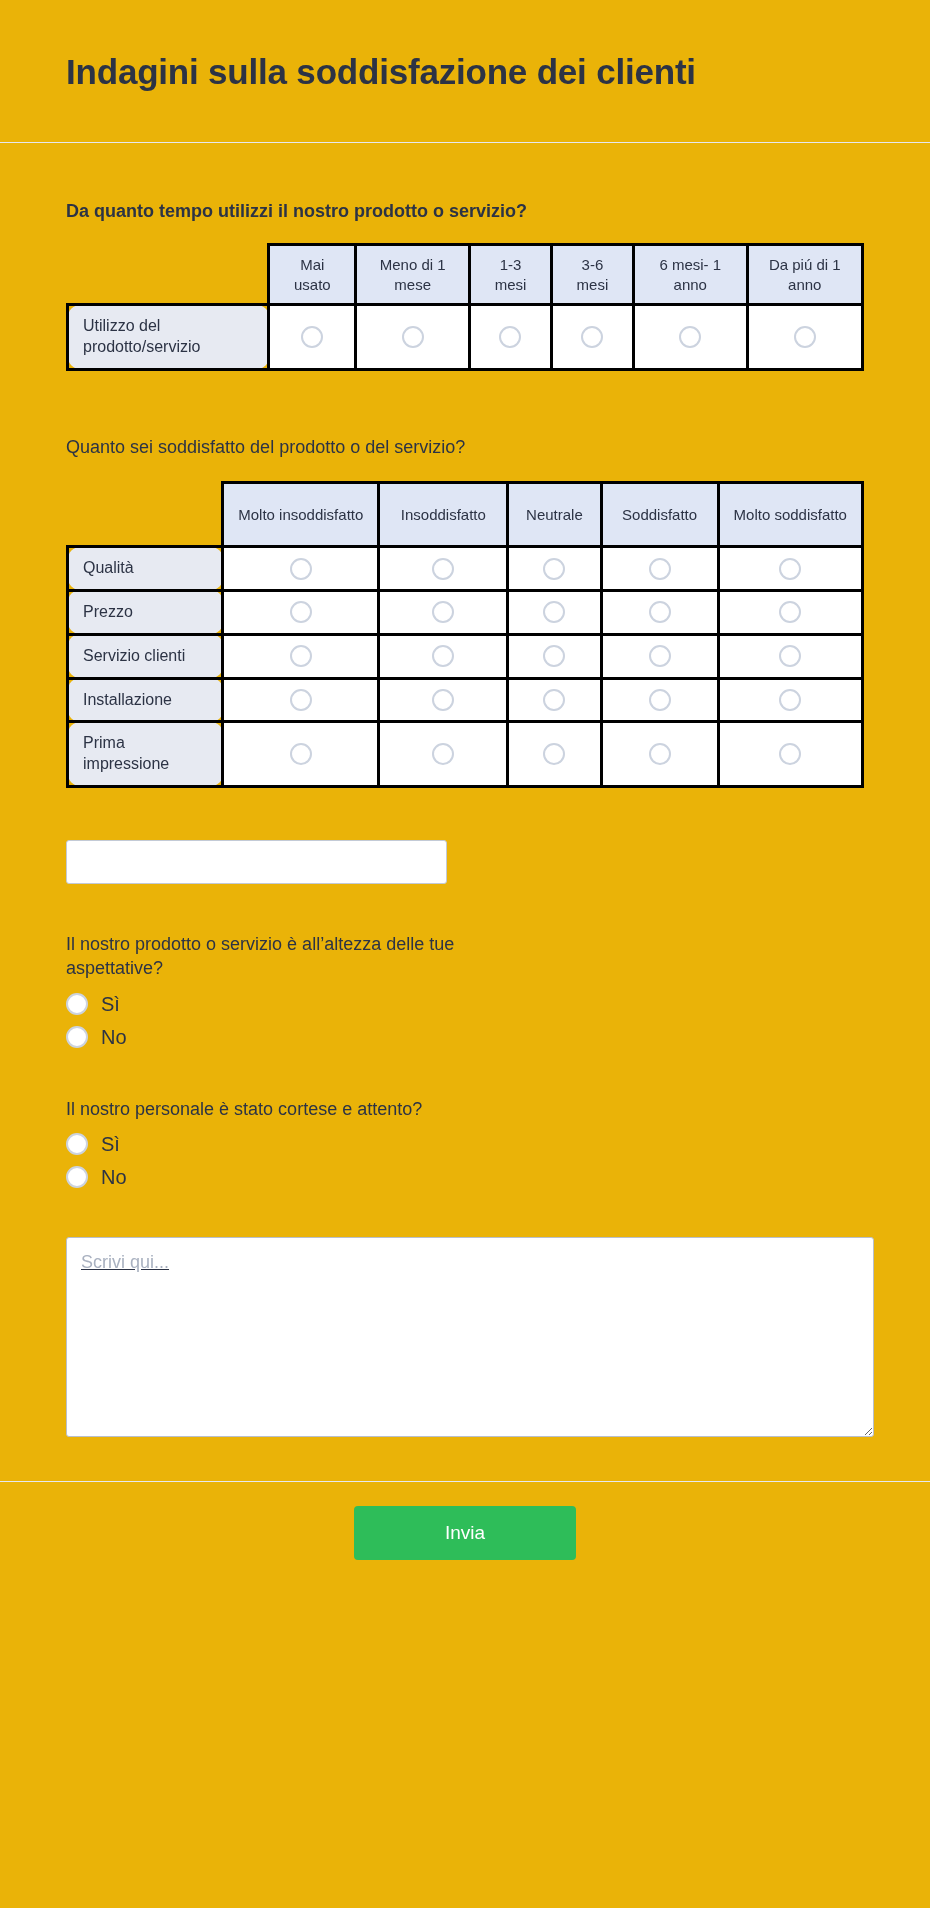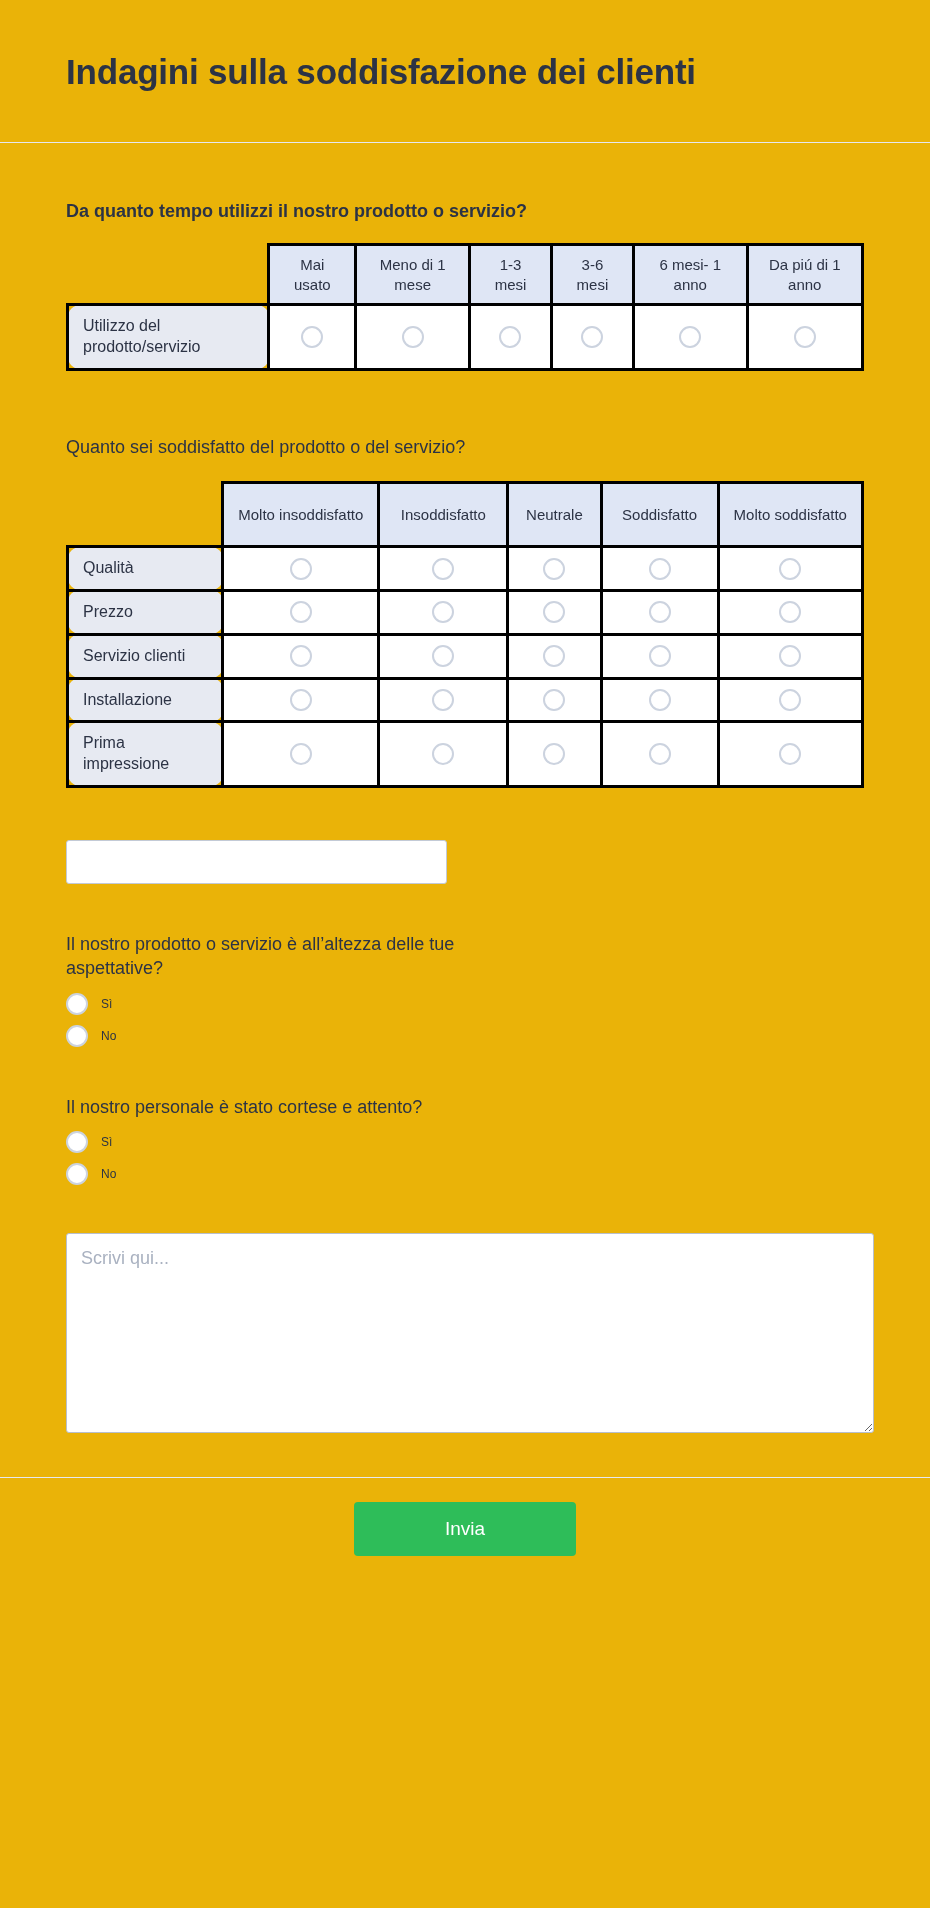--- a/index.html
+++ b/index.html
@@ -99,34 +99,35 @@
     background: #fff;
   }
 
   .radio-row {
     display: flex;
     align-items: center;
     gap: 13px;
     margin: 10px 0;
     cursor: pointer;
   }
-  .radio-label { font-size: 12px; color: #2c3345; }
+  .radio-label { font-size: 20px; color: #2c3345; }
 
   .textarea {
     width: 808px;
     height: 200px;
     border: 1px solid #b8bfcc;
     border-radius: 3px;
     padding: 12px 14px;
     font-size: 18px;
     color: #2c3345;
     font-family: inherit;
     outline: none;
     resize: both;
     line-height: 1.4;
+    text-decoration: underline;
   }
   .textarea::placeholder { color: #a9b1c0; }
 
   .footer { padding: 24px 0 44px; display: flex; justify-content: center; }
   .submit-btn {
     width: 222px;
     height: 54px;
     background: #2ebd59;
     color: #ffffff;
     font-size: 19px;

